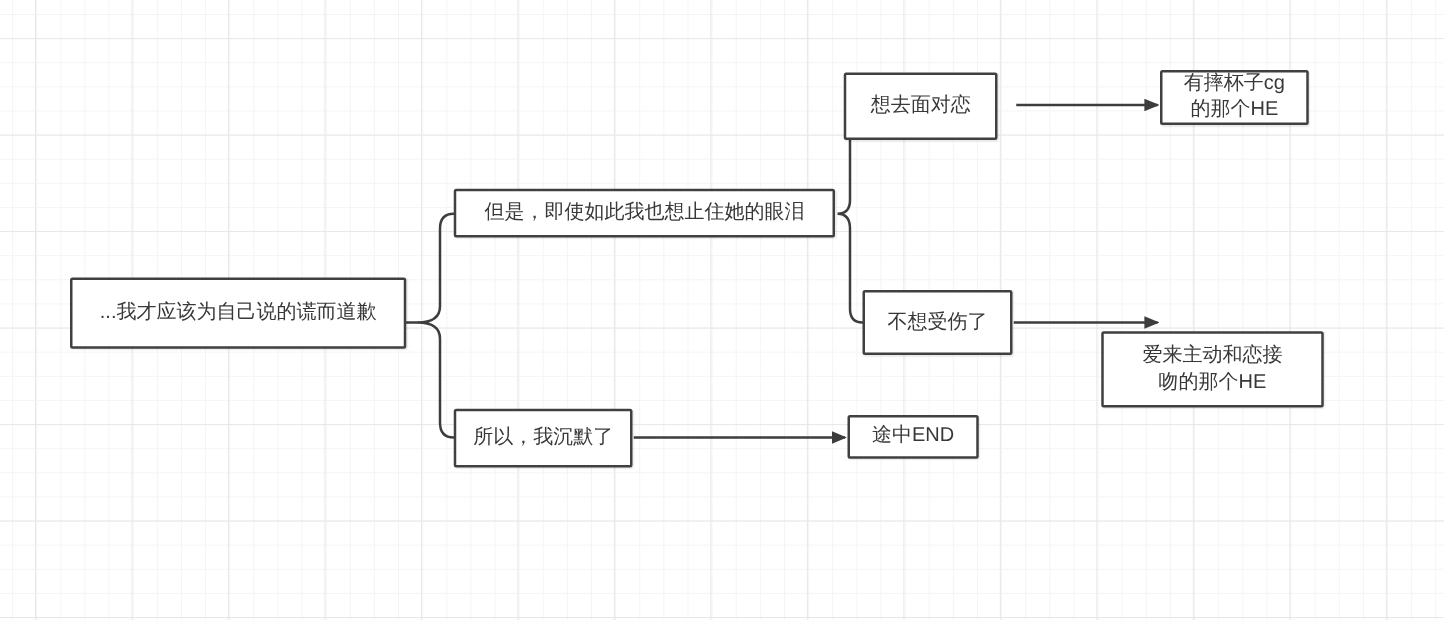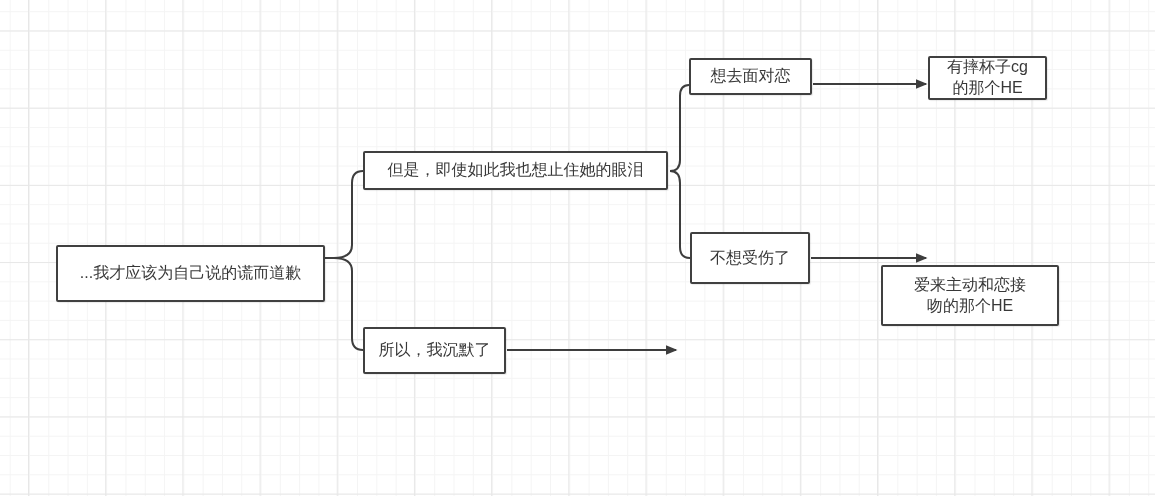--- a/index.html
+++ b/index.html
@@ -25,23 +25,23 @@
     background:#ffffff;
     border:2px solid #404040;
     border-radius:2px;
     color:#383838;
     font-size:16px;
     line-height:1.3;
     text-align:center;
     white-space:pre-line;
     box-shadow:1px 1px 1px rgba(0,0,0,0.08);
   }
-  .n1{left:56px;  top:245px; width:269px; height:57px;text-align:right;}
+  .n1{left:56px;  top:222px; width:269px; height:57px;text-align:right;}
   .n2{left:363px; top:151px; width:305px; height:39px;}
-  .n3{left:689px; top:58px;  width:123px; height:37px;}
+  .n3{left:675px; top:58px;  width:123px; height:54px;}
   .n4{left:928px; top:56px;  width:119px; height:44px;}
   .n5{left:690px; top:232px; width:120px; height:52px;}
   .n6{left:881px; top:227px; width:178px; height:61px;margin-top:38px;}
   .n7{left:363px; top:327px; width:143px; height:47px;text-align:right;}
   .n8{left:678px; top:332px; width:105px; height:35px;}
 </style>
 </head>
 <body>
 
 <div class="canvas">
@@ -67,14 +67,15 @@
 
   <div class="node n1">...我才应该为自己说的谎而道歉</div>
   <div class="node n2">但是，即使如此我也想止住她的眼泪</div>
   <div class="node n3">想去面对恋</div>
   <div class="node n4">有摔杯子cg
 的那个HE</div>
   <div class="node n5">不想受伤了</div>
   <div class="node n6">爱来主动和恋接
 吻的那个HE</div>
   <div class="node n7">所以，我沉默了</div>
+  <div class="node n8">途中END</div>
 
 </div>
 
 </body></html>

